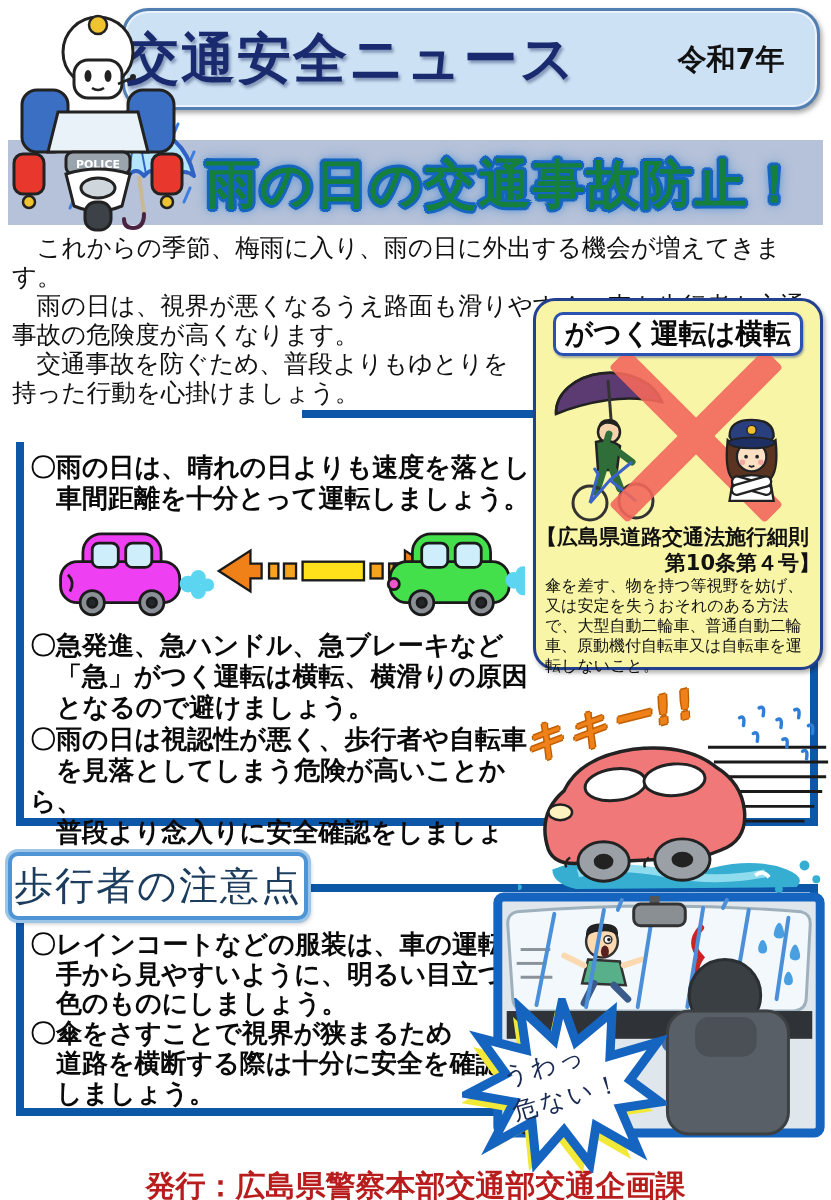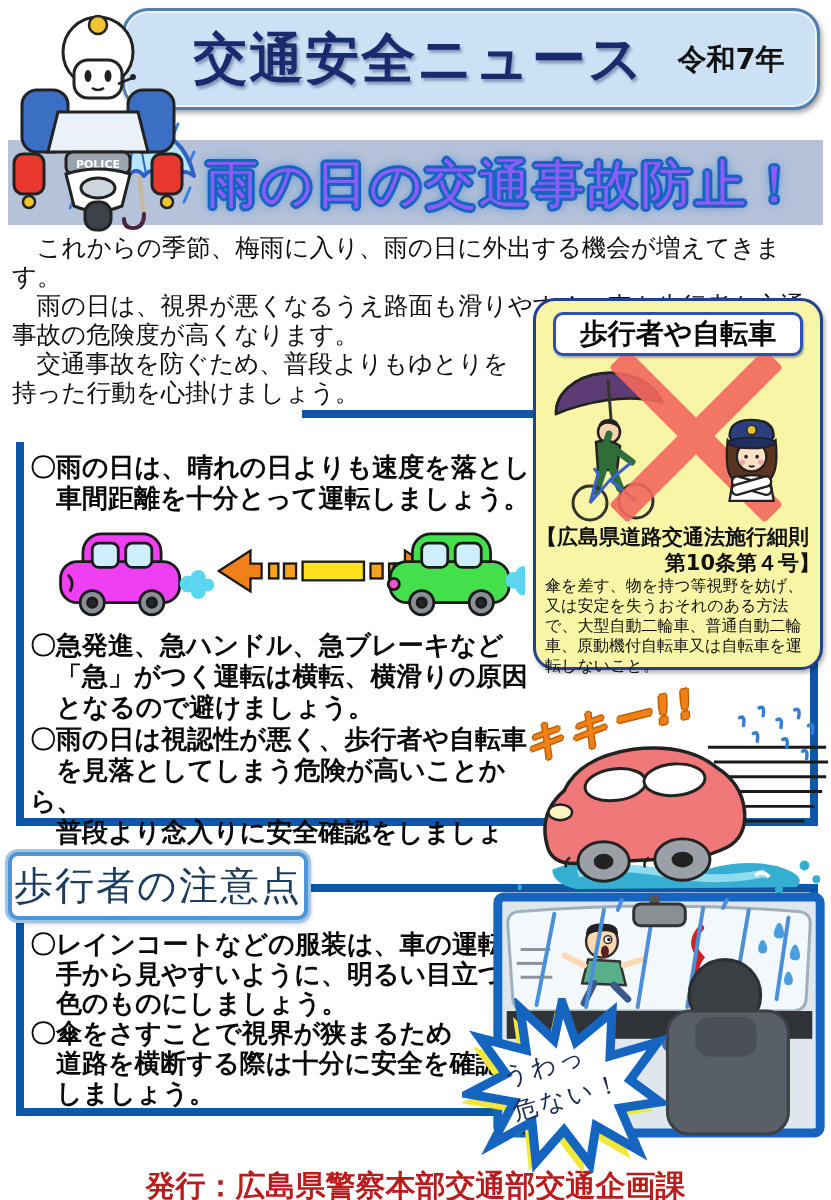--- a/index.html
+++ b/index.html
@@ -4,34 +4,34 @@
 <style>
   html,body{margin:0;padding:0;background:#ffffff;}
   .page{position:relative;width:831px;height:1200px;background:#ffffff;overflow:hidden;
         font-family:"DejaVu Sans",sans-serif;}
 
   
   .header-box{position:absolute;left:122px;top:8px;width:698px;height:102px;
     background:#cde1f4;border:3px solid #527fb2;border-radius:26px;
     box-shadow:2px 3px 5px rgba(0,0,0,.35), inset 0 0 0 2px #eaf3fb;
     display:flex;align-items:center;box-sizing:border-box;}
-  .header-title{flex:1;text-align:right;font-size:54px;font-weight:bold;color:#1a2a6e;
+  .header-title{flex:1;text-align:left;font-size:54px;font-weight:bold;color:#1a2a6e;
     letter-spacing:2px;text-shadow:2px 3px 3px rgba(40,60,110,.45);}
   .header-issue{width:172px;text-align:center;font-weight:bold;color:#111;line-height:1.25;
     }
   .issue-era{font-size:29px;}
   .issue-number{font-size:36px;}
 
   .mascot{position:absolute;left:8px;top:4px;z-index:6;}
 
   
   .banner{position:absolute;left:8px;top:140px;width:815px;height:85px;background:#b6c2d9;z-index:0;}
   .umbrella{position:absolute;left:66px;top:110px;z-index:2;}
   .banner-title{position:absolute;left:206px;top:150px;z-index:1;
-    font-size:52px;font-weight:normal;color:#8b5cf6;letter-spacing:2px;white-space:nowrap;
+    font-size:52px;font-weight:bold;color:#15803d;letter-spacing:2px;white-space:nowrap;
     text-shadow:3px 0 0 #1565c0,-3px 0 0 #1565c0,0 3px 0 #1565c0,0 -3px 0 #1565c0,
       2px 2px 0 #1565c0,-2px -2px 0 #1565c0,2px -2px 0 #1565c0,-2px 2px 0 #1565c0,
       0 0 14px #2f7ccc,0 0 6px #2f7ccc;}
 
   
   .intro{position:absolute;left:12px;top:233px;width:812px;font-size:24.5px;line-height:29px;
     color:#111;white-space:pre-line;z-index:1;}
 
   
   .frame{position:absolute;background:#0d57a9;z-index:1;}
@@ -215,21 +215,21 @@
         <circle cx="102" cy="80" r="5" fill="#23282c"></circle>
     </g>
     <g transform="translate(493,62)" fill="#5cd6f0">
       <circle cx="0" cy="0" r="9"></circle>
         <circle cx="10" cy="-7" r="8"></circle>
         <circle cx="10" cy="8" r="8"></circle>
     </g>
   </svg>
 
   <div class="ubox">
-    <div class="ubox-title">歩行者や自転車</div>
+    <div class="ubox-title">がつく運転は横転</div>
     <svg class="ubox-illust" width="264" height="168" viewBox="0 0 264 168">
       <g>
         <path d="M10,58 A54,40 0 0 1 116,46 Q88,40 62,44 Q34,48 10,58 Z" fill="#5c3a72" stroke="#222" stroke-width="2.5"></path>
         <path d="M10,58 A54,40 0 0 1 116,46" fill="none" stroke="#222" stroke-width="2.5"></path>
         <line x1="62" y1="24" x2="66" y2="76" stroke="#333" stroke-width="3"></line>
         <circle cx="63" cy="76" r="11" fill="#f6d3ae" stroke="#222" stroke-width="2.5"></circle>
         <path d="M52,72 Q53,62 65,63 Q73,64 74,73 Q67,67 59,68 Z" fill="#222"></path>
         <path d="M50,86 Q64,82 74,90 L71,114 L52,114 Z" fill="#2f6e38" stroke="#222" stroke-width="2.5"></path>
         <line x1="59" y1="92" x2="63" y2="78" stroke="#2f6e38" stroke-width="7" stroke-linecap="round"></line>
         <line x1="70" y1="94" x2="86" y2="106" stroke="#2f6e38" stroke-width="7" stroke-linecap="round"></line>

